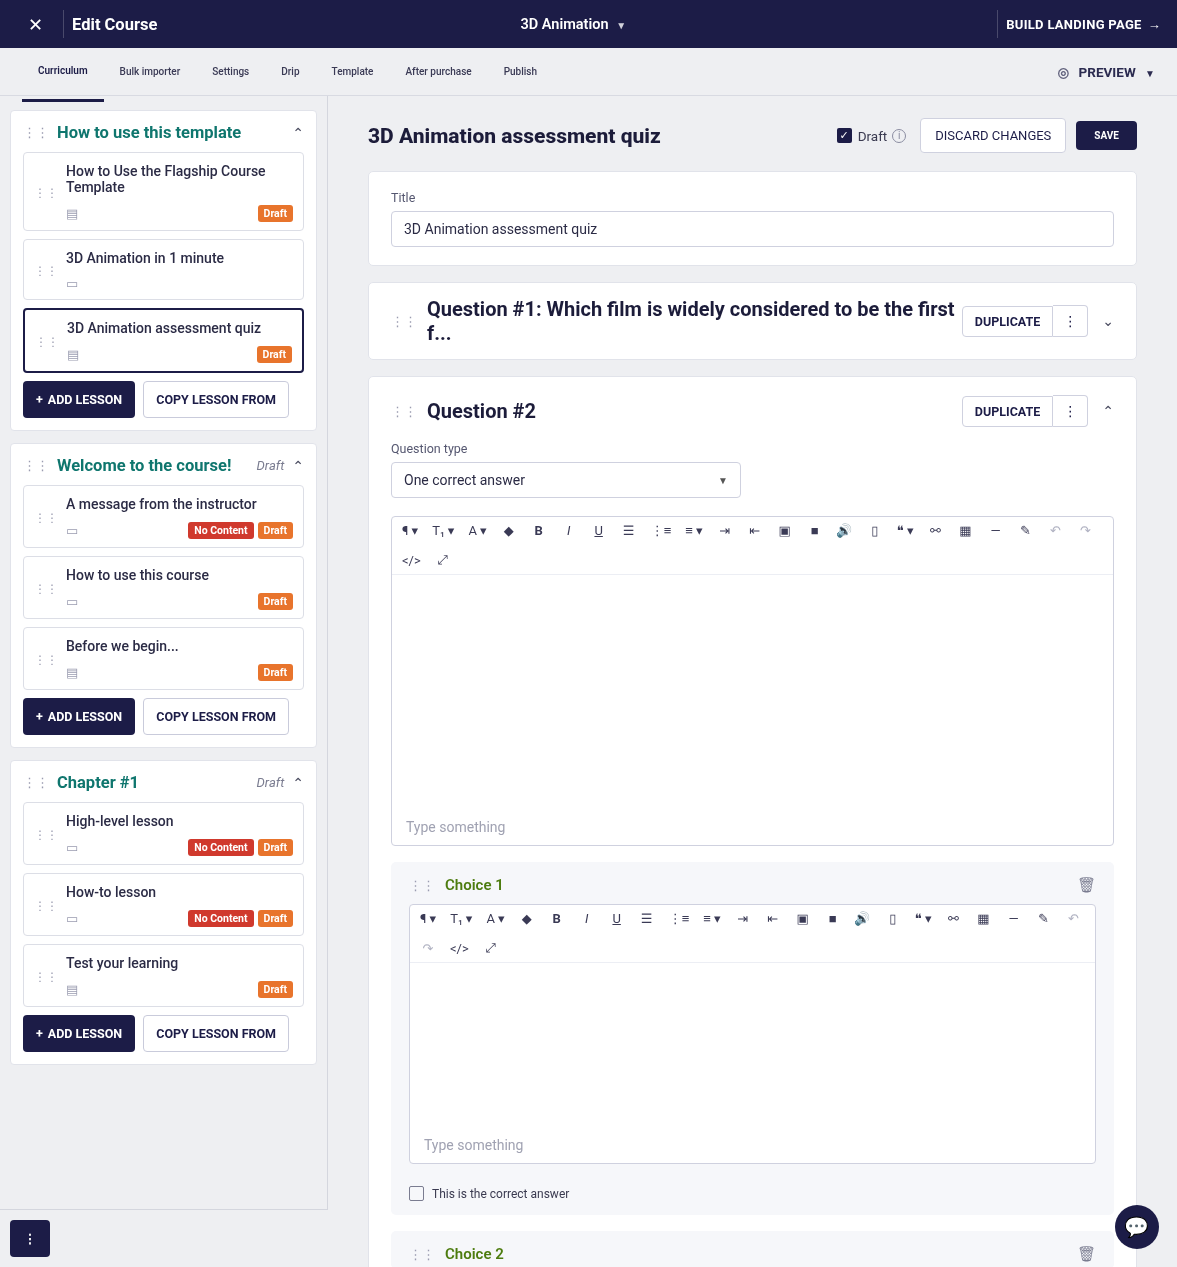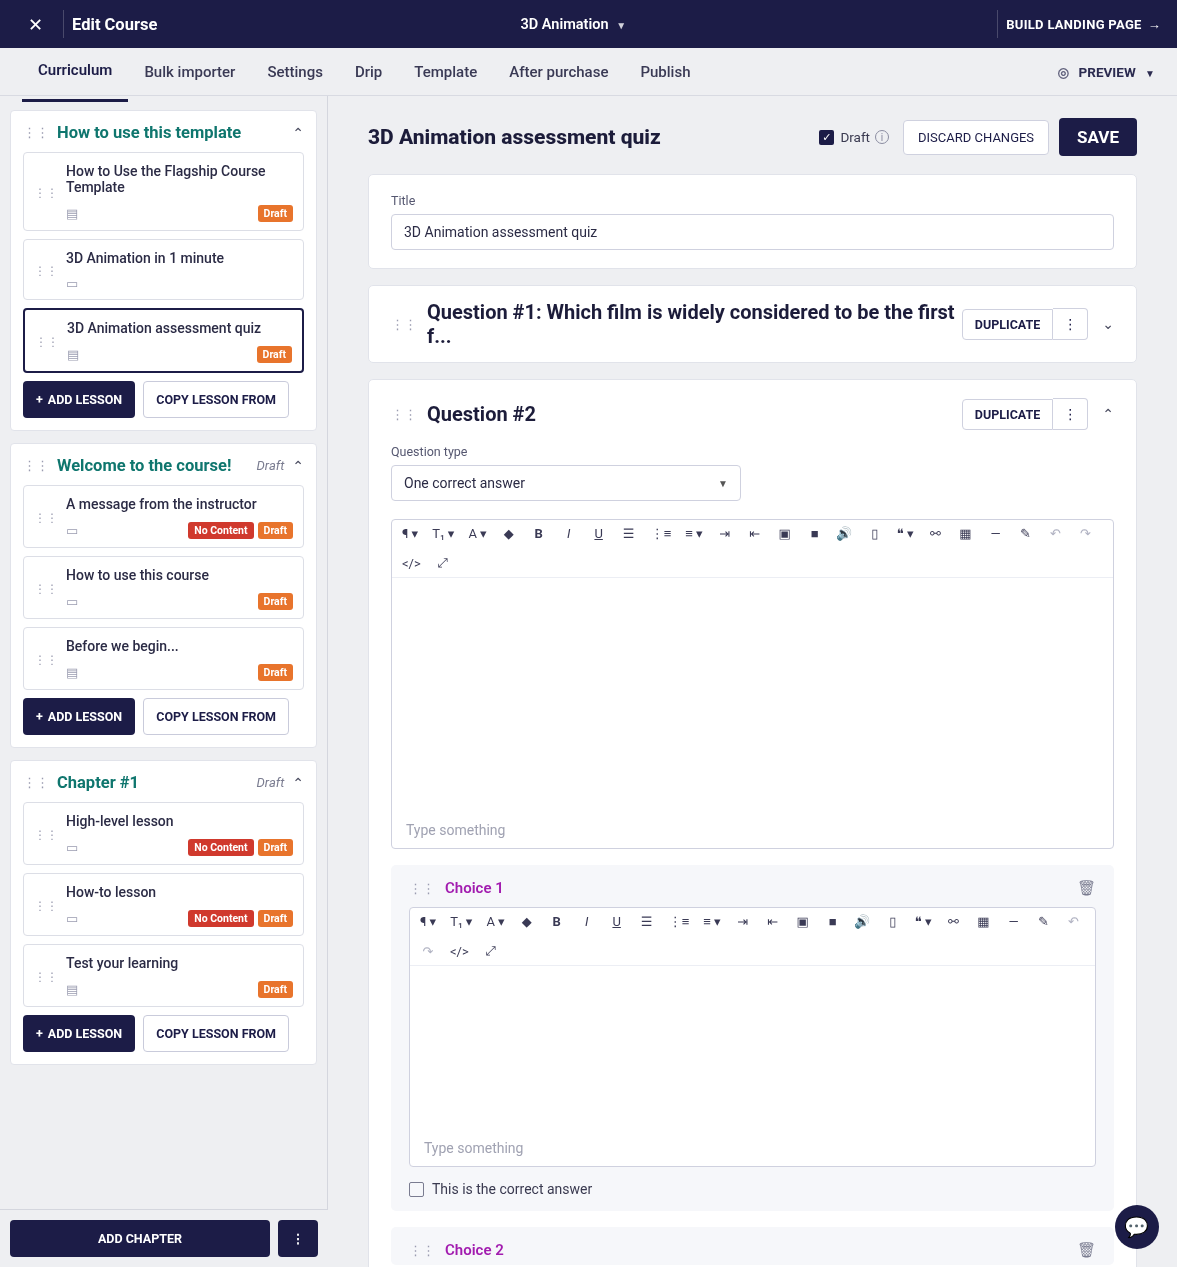--- a/index.html
+++ b/index.html
@@ -6,21 +6,21 @@
 body{background:#eeeff2;color:#1c1c3a}
 .topbar{background:#1c1c47;color:#fff;height:48px;display:flex;align-items:center;padding:0 16px}
 .topbar .close{color:#fff;font-size:18px;padding:0 12px;cursor:pointer}
 .topbar .divider{width:1px;height:28px;background:rgba(255,255,255,.2);margin:0 8px}
 .topbar .title{font-weight:700;font-size:16.5px}
 .topbar .center{flex:1;text-align:center;font-size:14.5px;font-weight:600}
 .topbar .center .caret{font-size:10px;margin-left:4px;opacity:.8}
 .topbar .right{font-size:13px;font-weight:700;letter-spacing:.3px}
 .topbar .right .arrow{margin-left:6px}
 .tabbar{background:#eeeff2;height:48px;display:flex;align-items:center;padding:0 22px;border-bottom:1px solid #d8dae2}
-.tabbar .tab{font-size:15px;color:#3a3a55;padding:0 16px;height:60px;display:flex;align-items:center;cursor:pointer;font-weight:500}
+.tabbar .tab{font-size:10px;color:#3a3a55;padding:0 16px;height:60px;display:flex;align-items:center;cursor:pointer;font-weight:500}
 .tabbar .tab.active{color:#1c1c47;border-bottom:3px solid #1c1c47;font-weight:600}
 .tabbar .spacer{flex:1}
 .tabbar .preview{font-size:13.5px;font-weight:700;color:#2b2b50;cursor:pointer}
 .tabbar .preview .eye{margin-right:6px;opacity:.7}
 .tabbar .preview .caret{font-size:10px;margin-left:6px}
 .layout{display:flex;height:calc(100vh - 96px)}
 .sidebar{width:328px;padding:14px 10px 70px;overflow-y:auto;border-right:1px solid #d4d6de;position:relative}
 .sidebar::-webkit-scrollbar{width:10px}
 .sidebar::-webkit-scrollbar-thumb{background:#b8bac3;border-radius:5px}
 .chapter{background:#fff;border:1px solid #e1e3ea;border-radius:4px;margin-bottom:12px;padding:12px}
@@ -48,21 +48,21 @@
 .addchapter-bar{position:fixed;bottom:0;left:0;width:328px;background:#eeeff2;padding:10px;display:flex;gap:8px;border-top:1px solid #d4d6de}
 .addchapter-bar .btn.primary{flex:1}
 .addchapter-bar .btn.menu{width:40px;background:#1c1c47;color:#fff}
 .main{flex:1;overflow-y:auto;padding:22px 40px 80px}
 .main-header{display:flex;align-items:center;margin-bottom:18px}
 .main-header h1{font-size:21px;font-weight:800;flex:1;color:#1c1c3a}
 .draftchk{display:flex;align-items:center;font-size:13.5px;color:#3a3a50;margin-right:14px}
 .draftchk .cb{width:15px;height:15px;background:#1c1c47;color:#fff;font-size:11px;display:flex;align-items:center;justify-content:center;margin-right:6px;border-radius:2px}
 .draftchk .info{margin-left:5px;color:#8a8ca0;border:1px solid #8a8ca0;border-radius:50%;width:14px;height:14px;font-size:10px;display:inline-flex;align-items:center;justify-content:center}
 .discard{background:#fff;border:1px solid #cfd1df;color:#1c1c47;font-size:13px;font-weight:400;padding:9px 14px;border-radius:4px;margin-right:10px;cursor:pointer}
-.save{background:#1c1c47;color:#fff;font-size:17px;font-weight:700;padding:9px 18px;border-radius:4px;cursor:pointer;border:none}
+.save{background:#1c1c47;color:#fff;font-size:10px;font-weight:700;padding:9px 18px;border-radius:4px;cursor:pointer;border:none}
 .card{background:#fff;border:1px solid #e1e3ea;border-radius:5px;padding:18px 22px;margin-bottom:16px}
 .label{font-size:12.5px;color:#555770;margin-bottom:6px;display:block}
 .textinput{width:100%;border:1px solid #cfd1df;border-radius:4px;padding:9px 12px;font-size:14px;color:#2b2b45}
 .qrow{display:flex;align-items:center}
 .qrow .grip{color:#9a9cb0;margin-right:10px;cursor:grab;font-size:13px}
 .qrow .qtitle{font-weight:700;font-size:20px;flex:1;color:#1c1c3a}
 .qrow .dup{background:#fff;border:1px solid #cfd1df;color:#1c1c47;font-size:12.5px;font-weight:700;padding:7px 12px;border-radius:4px 0 0 4px;cursor:pointer}
 .qrow .qmenu{background:#fff;border:1px solid #cfd1df;border-left:none;color:#1c1c47;padding:7px 10px;border-radius:0 4px 4px 0;cursor:pointer;font-size:14px}
 .qrow .chev{margin-left:14px;color:#4a4c60;cursor:pointer;font-size:14px}
 .select{width:350px;border:1px solid #cfd1df;border-radius:4px;padding:9px 12px;font-size:14px;color:#2b2b45;display:flex;justify-content:space-between;align-items:center;cursor:pointer;margin-bottom:18px}
@@ -70,24 +70,24 @@
 .editor{border:1px solid #cfd1df;border-radius:4px;overflow:hidden}
 .toolbar{display:flex;flex-wrap:wrap;padding:6px 10px;gap:14px;border-bottom:1px solid #eceef4;align-items:center}
 .tb{color:#3a3a55;font-size:13px;cursor:pointer;min-width:16px;text-align:center}
 .tb.dim{color:#b0b2c2}
 .editarea{min-height:200px;padding:12px 14px;position:relative}
 .editarea.tall{min-height:270px}
 .placeholder{position:absolute;bottom:10px;left:14px;color:#a0a2b2;font-size:14px}
 .choice{background:#f6f7fa;border-radius:5px;padding:14px 18px;margin-top:16px}
 .choice-head{display:flex;align-items:center;margin-bottom:10px}
 .choice-head .grip{color:#9a9cb0;margin-right:10px;cursor:grab;font-size:13px}
-.choice-head .ctitle{font-size:15px;font-weight:600;flex:1;color:#a21caf}
+.choice-head .ctitle{font-size:15px;font-weight:600;flex:1;color:#4d7c0f}
 .choice-head .trash{color:#7a7c90;cursor:pointer;font-size:15px}
 .choice .editor{background:#fff}
-.correct{display:flex;align-items:center;font-size:14px;color:#3a3a50;margin-top:14px}
+.correct{display:flex;align-items:center;font-size:12px;color:#3a3a50;margin-top:22px}
 .correct .cbx{width:15px;height:15px;border:1.5px solid #7a7c90;border-radius:2px;margin-right:8px}
 .fab{position:fixed;bottom:18px;right:18px;width:44px;height:44px;border-radius:50%;background:#1c1c47;color:#fff;display:flex;align-items:center;justify-content:center;font-size:20px;cursor:pointer}
 </style>
 </head>
 <body>
 
 <div class="topbar">
   <span class="close">✕</span>
   <span class="divider"></span>
   <span class="title">Edit Course</span>
@@ -386,21 +386,18 @@
           <span class="grip">⋮⋮</span>
           <span class="ctitle">Choice 2</span>
           <span class="trash">🗑</span>
         </div>
       </div>
     </div>
   </div>
 </div>
 
 <div class="addchapter-bar">
-  <div class="btn primary">
-      <span>ADD CHAPTER</span>
-    </div>
   <div class="btn menu">⋮</div>
 </div>
 
 <div class="fab">
   <span>💬</span>
 </div>
 
 </body></html>

